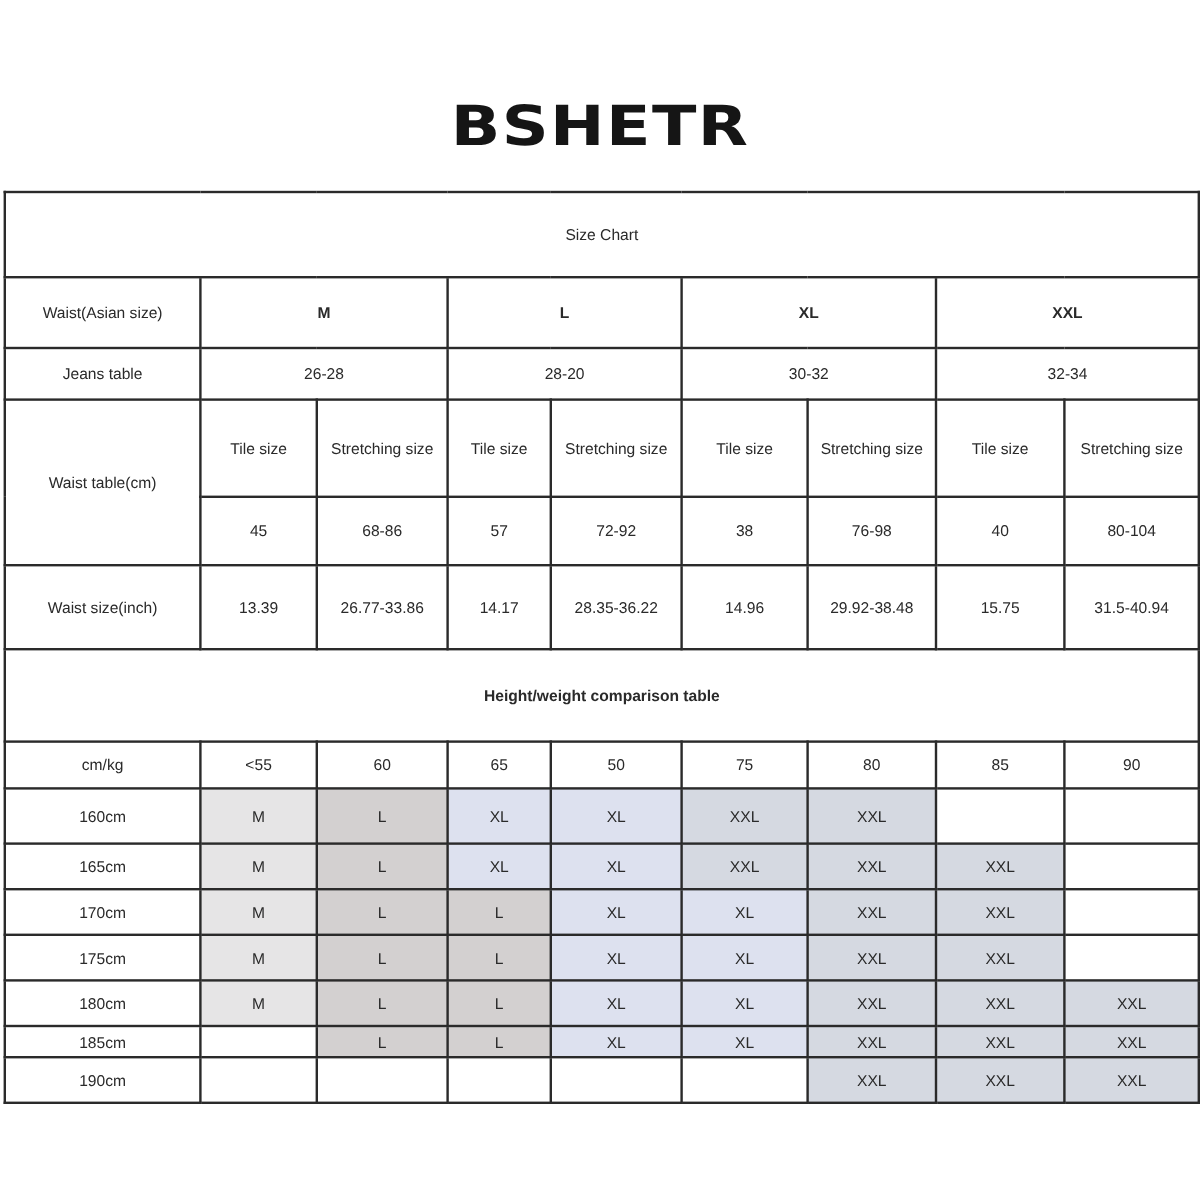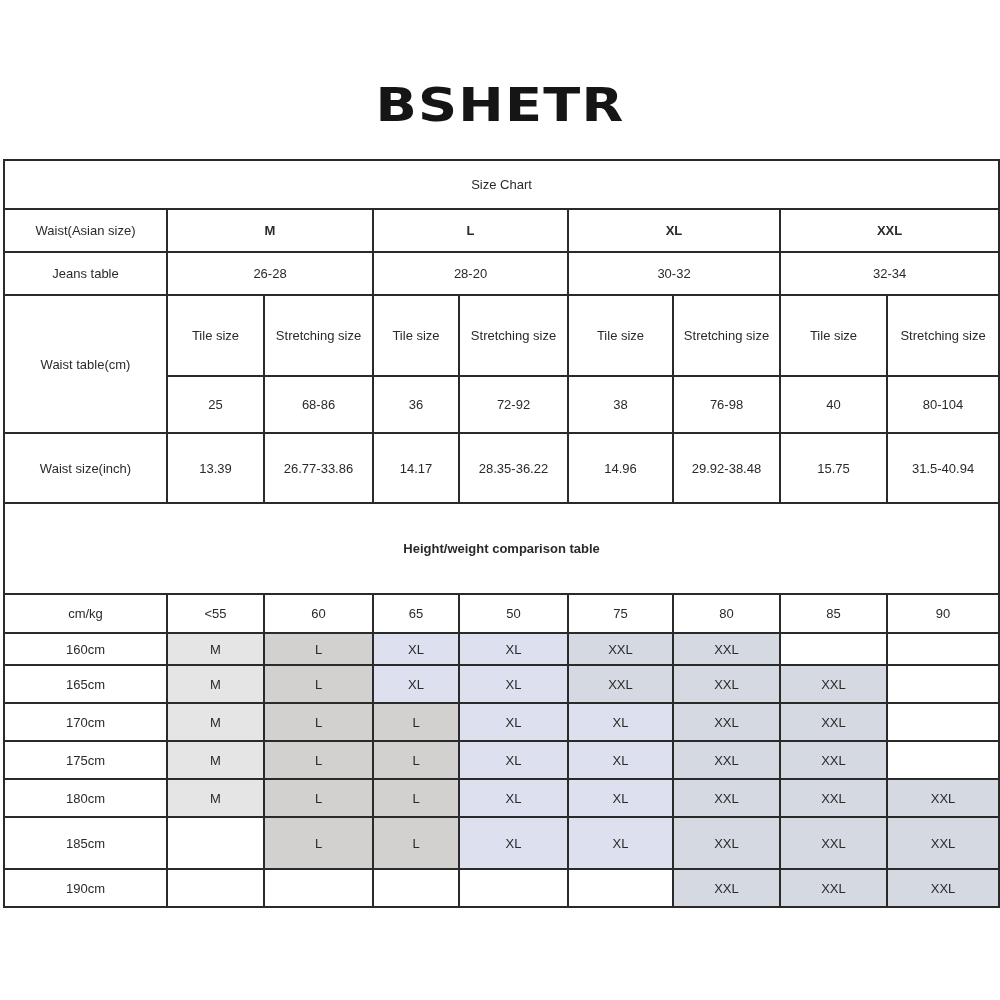--- a/index.html
+++ b/index.html
@@ -41,25 +41,25 @@
       <col style="width:109px">
       <col style="width:86px">
     <col style="width:109px">
       <col style="width:105px">
       <col style="width:107px">
       <col style="width:107px">
       <col style="width:112px">
   </colgroup>
 
   <tbody>
-      <tr style="height:49px">
+      <tr style="height:71px">
     <td colspan="9" class="title-cell">Size Chart</td>
   </tr>
 
-  <tr style="height:43px">
+  <tr style="height:59px">
     <td class="lbl">Waist(Asian size)</td>
     <td colspan="2" class="size-hdr">M</td>
     <td colspan="2" class="size-hdr">L</td>
     <td colspan="2" class="size-hdr">XL</td>
     <td colspan="2" class="size-hdr">XXL</td>
   </tr>
 
   <tr style="height:43px">
     <td class="lbl">Jeans table</td>
     <td colspan="2">26-28</td>
@@ -74,61 +74,61 @@
     <td class="sub-hdr">Stretching size</td>
     <td class="sub-hdr">Tile size</td>
     <td class="sub-hdr">Stretching size</td>
     <td class="sub-hdr">Tile size</td>
     <td class="sub-hdr">Stretching size</td>
     <td class="sub-hdr">Tile size</td>
     <td class="sub-hdr">Stretching size</td>
   </tr>
 
   <tr style="height:57px">
-    <td>25</td>
+    <td>45</td>
     <td>68-86</td>
-    <td>36</td>
+    <td>57</td>
     <td>72-92</td>
     <td>38</td>
     <td>76-98</td>
     <td>40</td>
     <td>80-104</td>
   </tr>
 
   <tr style="height:70px">
     <td class="lbl">Waist size(inch)</td>
     <td>13.39</td>
     <td>26.77-33.86</td>
     <td>14.17</td>
     <td>28.35-36.22</td>
     <td>14.96</td>
     <td>29.92-38.48</td>
     <td>15.75</td>
     <td>31.5-40.94</td>
   </tr>
 
-  <tr style="height:91px">
+  <tr style="height:77px">
     <td colspan="9" class="sec-title">Height/weight comparison table</td>
   </tr>
 
   <tr style="height:39px">
     <td>cm/kg</td>
     <td>&lt;55</td>
     <td>60</td>
     <td>65</td>
     <td>50</td>
     <td>75</td>
     <td>80</td>
     <td>85</td>
     <td>90</td>
   </tr>
 
   </tbody>
     <tbody id="hw-body">
-      <tr style="height: 32px;">
+      <tr style="height: 46px;">
         <td>160cm</td>
         <td class="m" style="background: rgb(230, 229, 230);">M</td>
         <td class="l" style="background: rgb(211, 208, 208);">L</td>
         <td class="xl" style="background: rgb(221, 225, 239);">XL</td>
         <td class="xl" style="background: rgb(221, 225, 239);">XL</td>
         <td class="xxl" style="background: rgb(213, 217, 225);">XXL</td>
         <td class="xxl" style="background: rgb(213, 217, 225);">XXL</td>
         <td class="empty"></td>
         <td class="empty"></td>
       </tr>
@@ -169,21 +169,21 @@
         <td>180cm</td>
         <td class="m" style="background: rgb(230, 229, 230);">M</td>
         <td class="l" style="background: rgb(211, 208, 208);">L</td>
         <td class="l" style="background: rgb(211, 208, 208);">L</td>
         <td class="xl" style="background: rgb(221, 225, 239);">XL</td>
         <td class="xl" style="background: rgb(221, 225, 239);">XL</td>
         <td class="xxl" style="background: rgb(213, 217, 225);">XXL</td>
         <td class="xxl" style="background: rgb(213, 217, 225);">XXL</td>
         <td class="xxl" style="background: rgb(213, 217, 225);">XXL</td>
       </tr>
-      <tr style="height: 52px;">
+      <tr style="height: 26px;">
         <td>185cm</td>
         <td class="empty"></td>
         <td class="l" style="background: rgb(211, 208, 208);">L</td>
         <td class="l" style="background: rgb(211, 208, 208);">L</td>
         <td class="xl" style="background: rgb(221, 225, 239);">XL</td>
         <td class="xl" style="background: rgb(221, 225, 239);">XL</td>
         <td class="xxl" style="background: rgb(213, 217, 225);">XXL</td>
         <td class="xxl" style="background: rgb(213, 217, 225);">XXL</td>
         <td class="xxl" style="background: rgb(213, 217, 225);">XXL</td>
       </tr>

